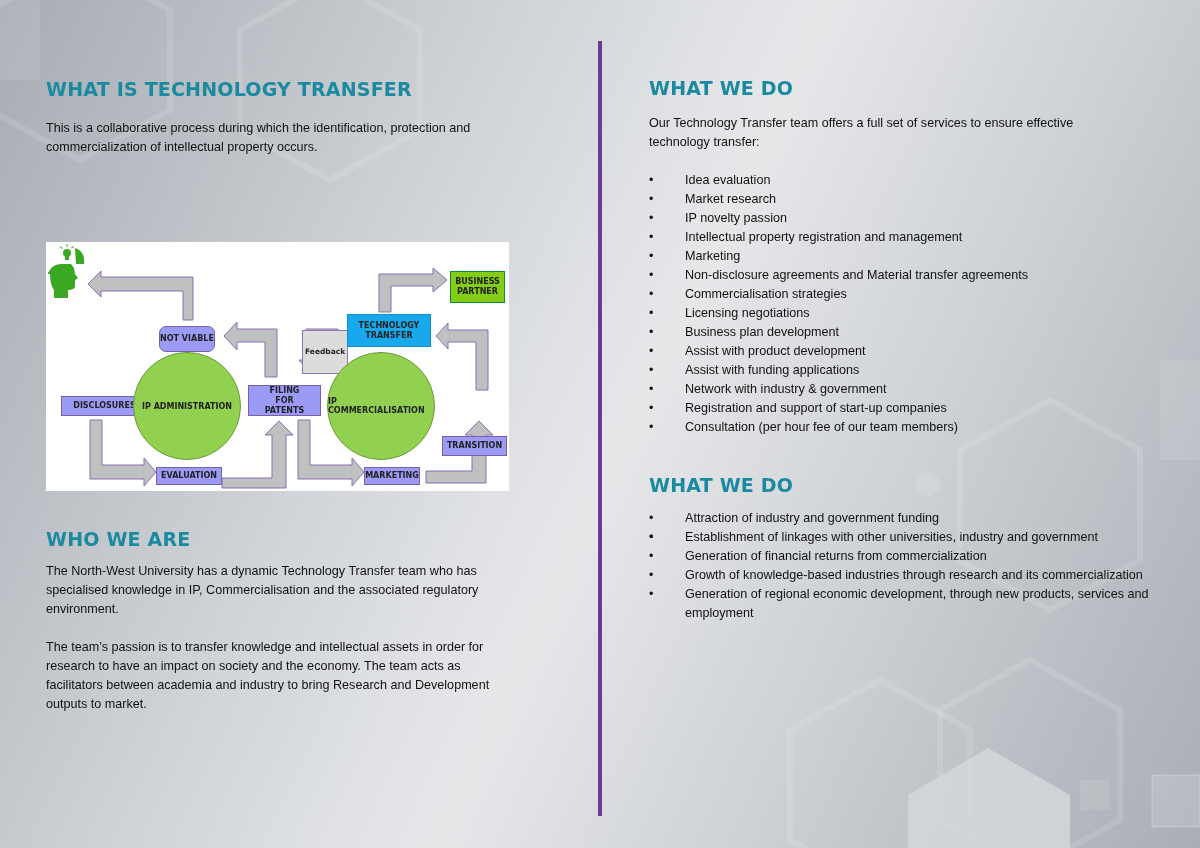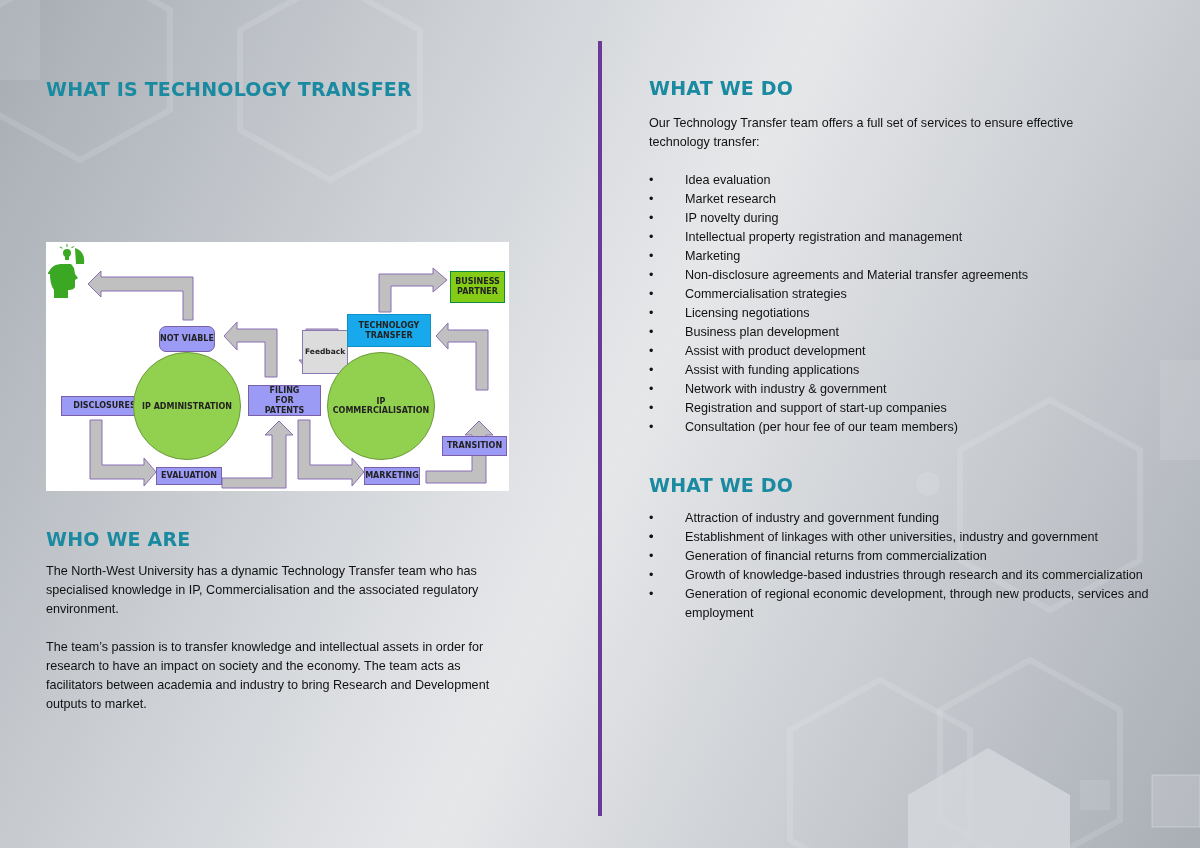--- a/index.html
+++ b/index.html
@@ -28,21 +28,21 @@
     position:absolute; display:flex; align-items:center; justify-content:center; text-align:center;
     font-family:"DejaVu Sans", sans-serif; font-weight:bold; font-size:8px; line-height:10px; color:#222;
     box-sizing:border-box;
   }
   .box.purple { background:#9b9bf6; border:1px solid #7b5fa8; }
   .box.blue { background:#17a9ec; border:1px solid #1190c8; }
   .box.green { background:#84cc16; border:1px solid #0d8a3c; }
   .circle {
     position:absolute; border-radius:50%; background:#92d050; border:1px solid #6c9a3a;
     display:flex; align-items:center; justify-content:center;
-    font-family:"DejaVu Sans", sans-serif; font-weight:bold; font-size:8px; color:#222; box-sizing:border-box;text-align:center;
+    font-family:"DejaVu Sans", sans-serif; font-weight:bold; font-size:8px; color:#222; box-sizing:border-box;
   }
   .feedback {
     position:absolute; font-family:"DejaVu Sans", sans-serif; font-weight:bold; font-size:7.5px; color:#222;
     background:#dcdcdc; border:1px solid #8a78b0; padding:16px 2px; line-height:10px;
   }
   svg.arrows { position:absolute; left:0; top:0; }
 </style>
 </head>
 <body>
 
@@ -61,20 +61,21 @@
   </g>
   <polygon points="988,748 1070,795 1070,848 908,848 908,795" fill="#d4d7db" fill-opacity="0.85"></polygon>
   <rect x="1152" y="775" width="48" height="52" fill="#ffffff" fill-opacity="0.15" stroke="#ffffff" stroke-opacity="0.3"></rect>
   <circle cx="928" cy="484" r="12" fill="#ffffff" fill-opacity="0.12"></circle>
 </svg>
 
 <div class="divider"></div>
 
 <div class="col" style="left:46px; top:78px; width:470px;">
   <h2 class="heading">WHAT IS TECHNOLOGY TRANSFER</h2>
+  <p class="para" style="margin-top:19px;">This is a collaborative process during which the identification, protection and commercialization of intellectual property occurs.</p>
 </div>
 
 <div class="diagram">
   <svg class="arrows" width="463" height="249" viewBox="0 0 463 249">
     <g fill="#c0c0c0" stroke="#8a6fb5" stroke-width="1">
 
       <polygon points="137,78 147,78 147,35 55,35 55,29 42,42 55,55 55,49 137,49"></polygon>
 
       <polygon points="219,135 231,135 231,87 191,87 191,80 178,94 191,108 191,100 219,100"></polygon>
 
@@ -124,21 +125,21 @@
   <p class="para" style="margin-top:12px;">The North-West University has a dynamic Technology Transfer team who has specialised knowledge in IP, Commercialisation and the associated regulatory environment.</p>
   <p class="para" style="margin-top:19px;">The team’s passion is to transfer knowledge and intellectual assets in order for research to have an impact on society and the economy.  The team acts as facilitators between academia and industry to bring Research and Development outputs to market.</p>
 </div>
 
 <div class="col" style="left:649px; top:77px; width:460px;">
   <h2 class="heading">WHAT WE DO</h2>
   <p class="para" style="margin-top:15px;">Our Technology Transfer team offers a full set of services to ensure effective technology transfer:</p>
   <ul class="bullets" style="margin-top:19px;">
     <li><span class="dot">•</span><span>Idea evaluation</span></li>
     <li><span class="dot">•</span><span>Market research</span></li>
-    <li><span class="dot">•</span><span>IP novelty during</span></li>
+    <li><span class="dot">•</span><span>IP novelty passion</span></li>
     <li><span class="dot">•</span><span>Intellectual property registration and management</span></li>
     <li><span class="dot">•</span><span>Marketing</span></li>
     <li><span class="dot">•</span><span>Non-disclosure agreements and Material transfer agreements</span></li>
     <li><span class="dot">•</span><span>Commercialisation strategies</span></li>
     <li><span class="dot">•</span><span>Licensing negotiations</span></li>
     <li><span class="dot">•</span><span>Business plan development</span></li>
     <li><span class="dot">•</span><span>Assist with product development</span></li>
     <li><span class="dot">•</span><span>Assist with funding applications</span></li>
     <li><span class="dot">•</span><span>Network with industry &amp; government</span></li>
     <li><span class="dot">•</span><span>Registration and support of start-up companies</span></li>

